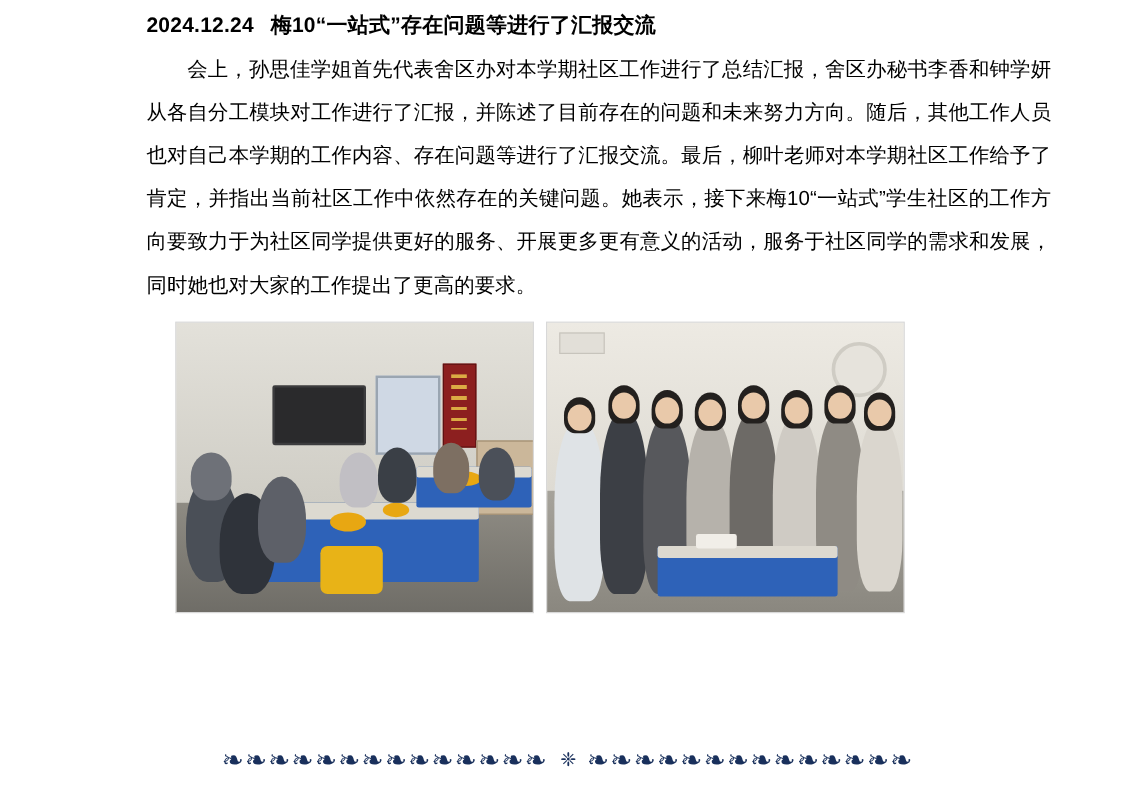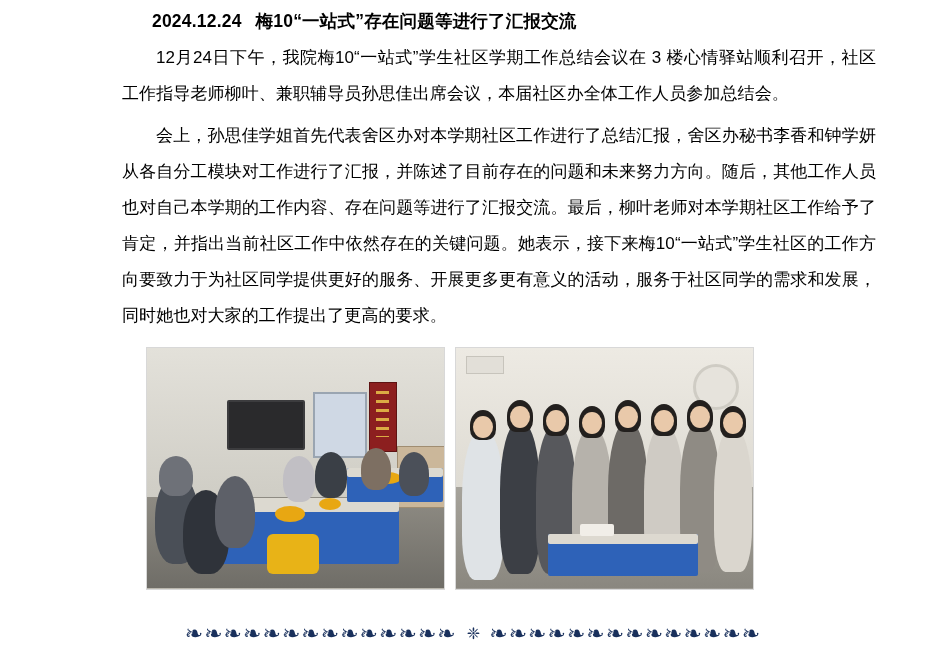--- a/index.html
+++ b/index.html
@@ -24,21 +24,20 @@
   .doc-title {
     font-size: 17.5px;
     font-weight: bold;
     letter-spacing: 0.2px;
     margin: 0 0 6px 0;
     line-height: 1.5;
     white-space: nowrap;
   }
   .doc-title .title-date {
     margin-right: 14px;
-    margin-left: 30px;
   }
   .para {
     font-size: 17px;
     line-height: 2.12;
     text-align: justify;
     text-justify: inter-ideograph;
     margin: 0 0 6px 0;
     text-indent: 2em;
     letter-spacing: 0.1px;
   }
@@ -168,21 +167,20 @@
 </style>
 </head>
 <body>
 
 <div class="page">
 
   <h1 class="doc-title">
     <span class="title-date">2024.12.24</span><span>梅10“一站式”存在问题等进行了汇报交流</span>
   </h1>
 
-  <p class="para">12月24日下午，我院梅10“一站式”学生社区学期工作总结会议在 3 楼心情驿站顺利召开，社区工作指导老师柳叶、兼职辅导员孙思佳出席会议，本届社区办全体工作人员参加总结会。</p>
   <p class="para">会上，孙思佳学姐首先代表舍区办对本学期社区工作进行了总结汇报，舍区办秘书李香和钟学妍从各自分工模块对工作进行了汇报，并陈述了目前存在的问题和未来努力方向。随后，其他工作人员也对自己本学期的工作内容、存在问题等进行了汇报交流。最后，柳叶老师对本学期社区工作给予了肯定，并指出当前社区工作中依然存在的关键问题。她表示，接下来梅10“一站式”学生社区的工作方向要致力于为社区同学提供更好的服务、开展更多更有意义的活动，服务于社区同学的需求和发展，同时她也对大家的工作提出了更高的要求。</p>
 
   <div class="photos">
 
     <div class="photo p1">
       <div class="wall"></div>
       <div class="floor"></div>
       <div class="screen"></div>
       <div class="board"></div>
       <div class="banner"></div>

